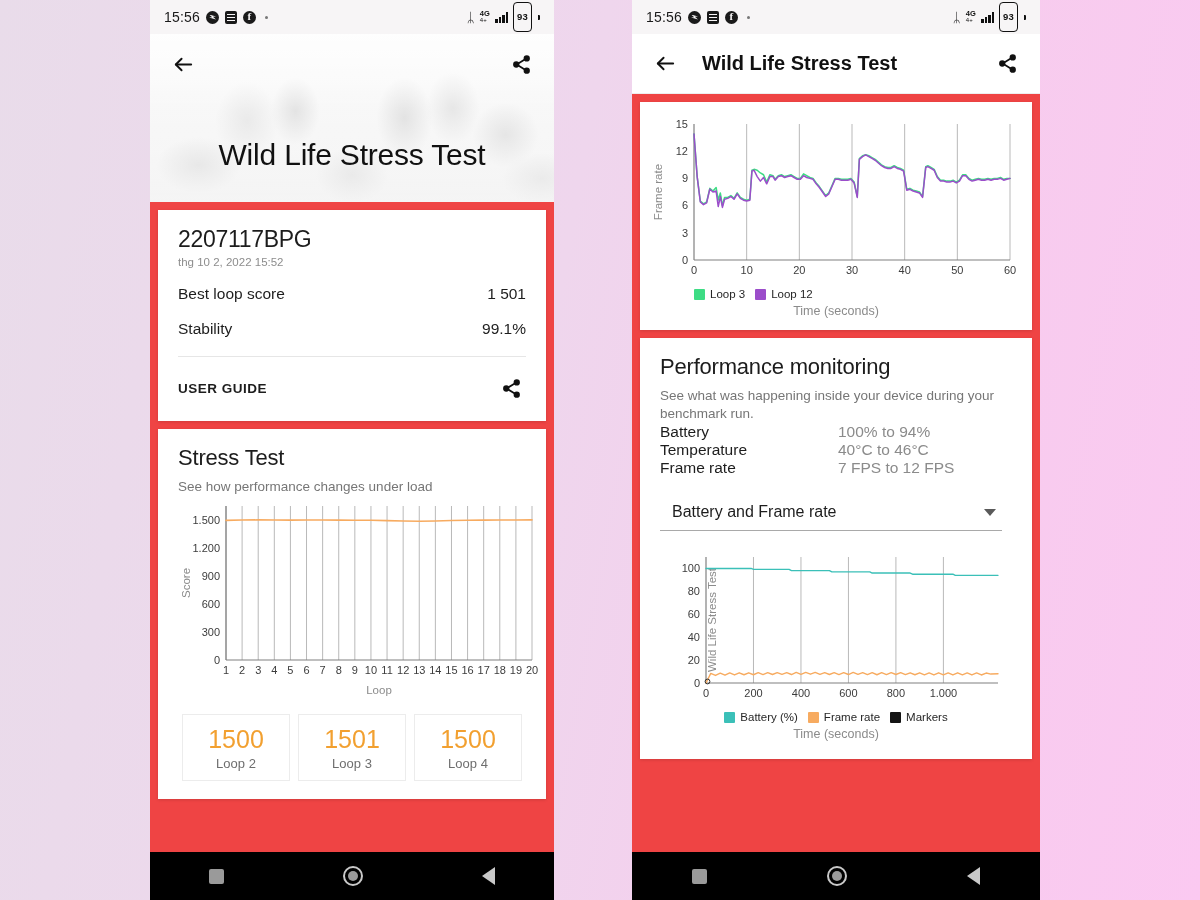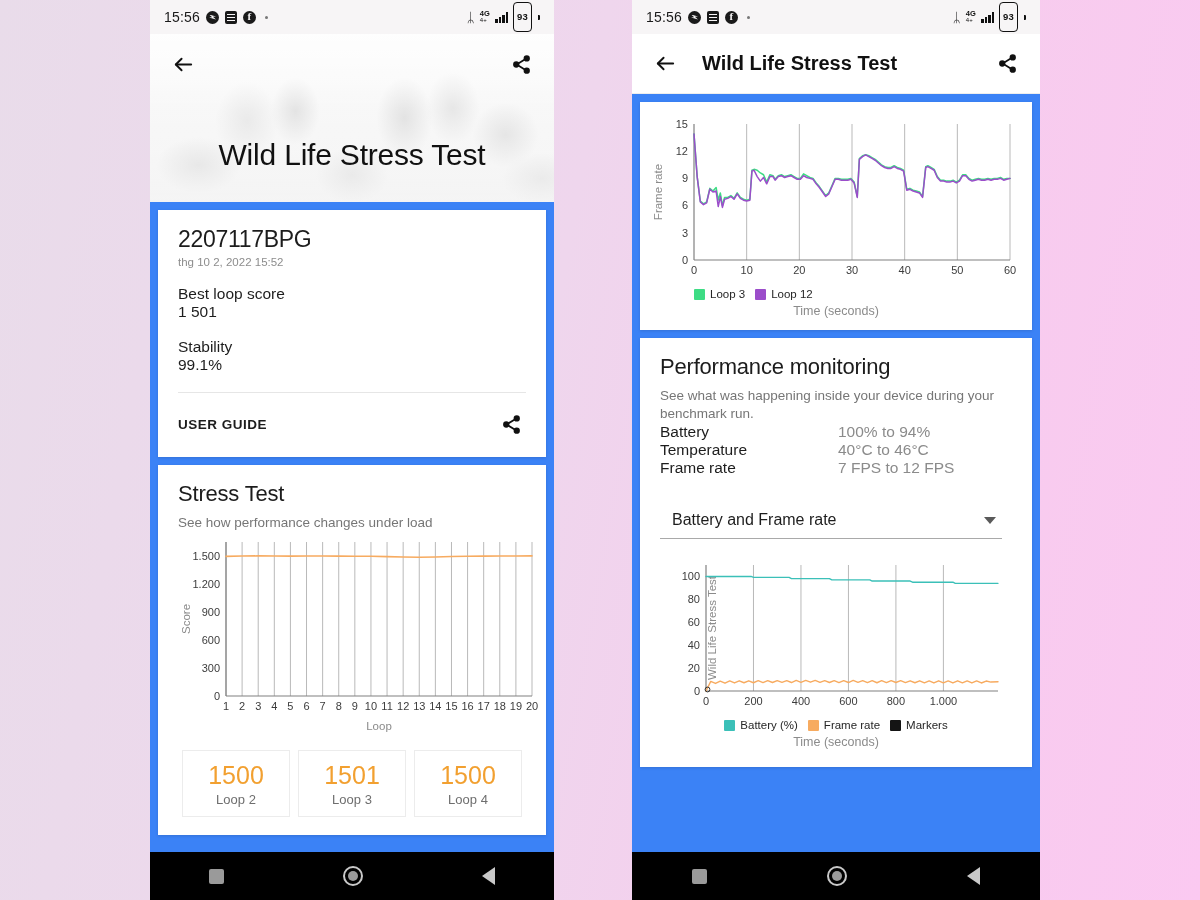--- a/index.html
+++ b/index.html
@@ -12,21 +12,21 @@
 
   
   .phone {
     position: absolute;
     background: #ffffff;
     overflow: hidden;
   }
   #phone-left  { left: 150px; top: 0;   width: 404px; height: 900px; }
   #phone-right { left: 632px; top: 0;   width: 408px; height: 900px; }
 
-  .screen { position: relative; width: 100%; height: 852px; background: #3b82f6; overflow: hidden; }
+  .screen { position: relative; width: 100%; height: 852px; background: #ef4444; overflow: hidden; }
 
   
   .statusbar {
     height: 34px;
     background: #f7f5f6;
     display: flex; align-items: center;
     padding: 0 14px;
     font-size: 13.5px; color: #111;
     letter-spacing: .2px;
   }
@@ -89,36 +89,36 @@
 
   
   .card {
     background:#fff; margin: 8px 8px 0 8px;
     box-shadow: 0 1px 3px rgba(0,0,0,.13);
     padding: 16px 20px 18px 20px;
   }
   .card.flush { padding: 10px 8px 12px 8px; }
   .dev-name { font-size:23px; color:#1c1c1c; font-weight:400; letter-spacing:-.3px; }
   .dev-date { font-size:11.5px; color:#8d8d8d; margin-top:3px; }
-  .kv { display:flex; justify-content:space-between; align-items:baseline; margin-top:17px;flex-direction:column; }
+  .kv { display:flex; justify-content:space-between; align-items:baseline; margin-top:17px; }
   .kv .k { font-size:15.5px; color:#1d1d1d; }
   .kv .v { font-size:15.5px; color:#1d1d1d; }
   .divider { height:1px; background:#e6e6e6; margin:18px 0 0 0; }
   .guide-row { display:flex; align-items:center; justify-content:space-between; margin-top:16px; }
   .guide-label { font-size:13.5px; letter-spacing:.5px; color:#1d1d1d; font-weight:700; }
 
   .sec-title { font-size:22px; color:#1c1c1c; font-weight:400; letter-spacing:-.2px; }
   .sec-sub { font-size:13.5px; color:#767676; margin-top:7px; line-height:1.35; }
 
   .kv2 { display:flex; margin-top:0; }
   .kv2 .k { font-size:15.5px; color:#1d1d1d; width:178px; }
   .kv2 .v { font-size:15.5px; color:#8b8b8b; }
 
   .select-row {
-    margin-top:34px; margin-right:10px;
+    margin-top:26px; margin-right:10px;
     border-bottom:1px solid #a9a9a9;
     display:flex; align-items:center; justify-content:space-between;
     padding: 0 6px 9px 12px; cursor:pointer;
   }
   .select-val { font-size:16px; color:#1d1d1d; }
   .caret { width:0;height:0;border-left:6px solid transparent;border-right:6px solid transparent;border-top:7px solid #5a5a5a;}
 
   
   .chart-wrap { position:relative; }
   .axis-title { font-size:11.5px; fill:#8b8b8b; }

